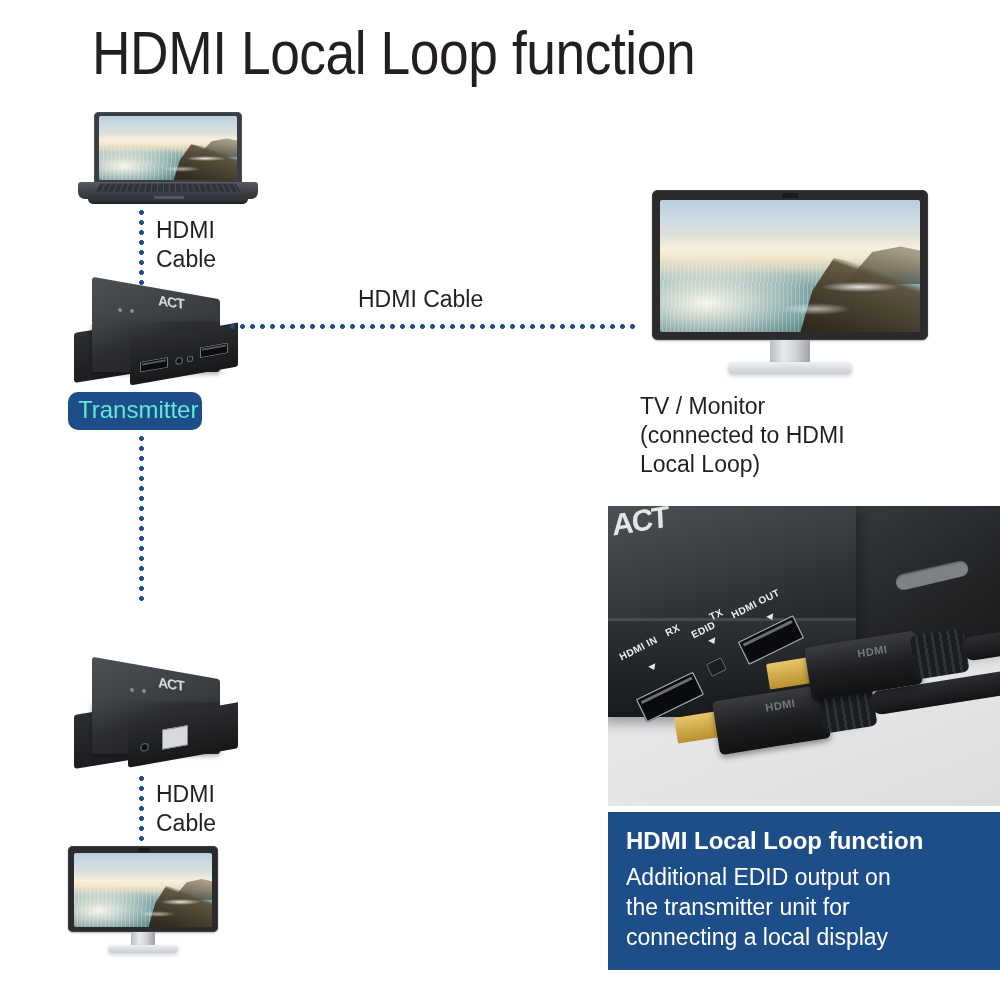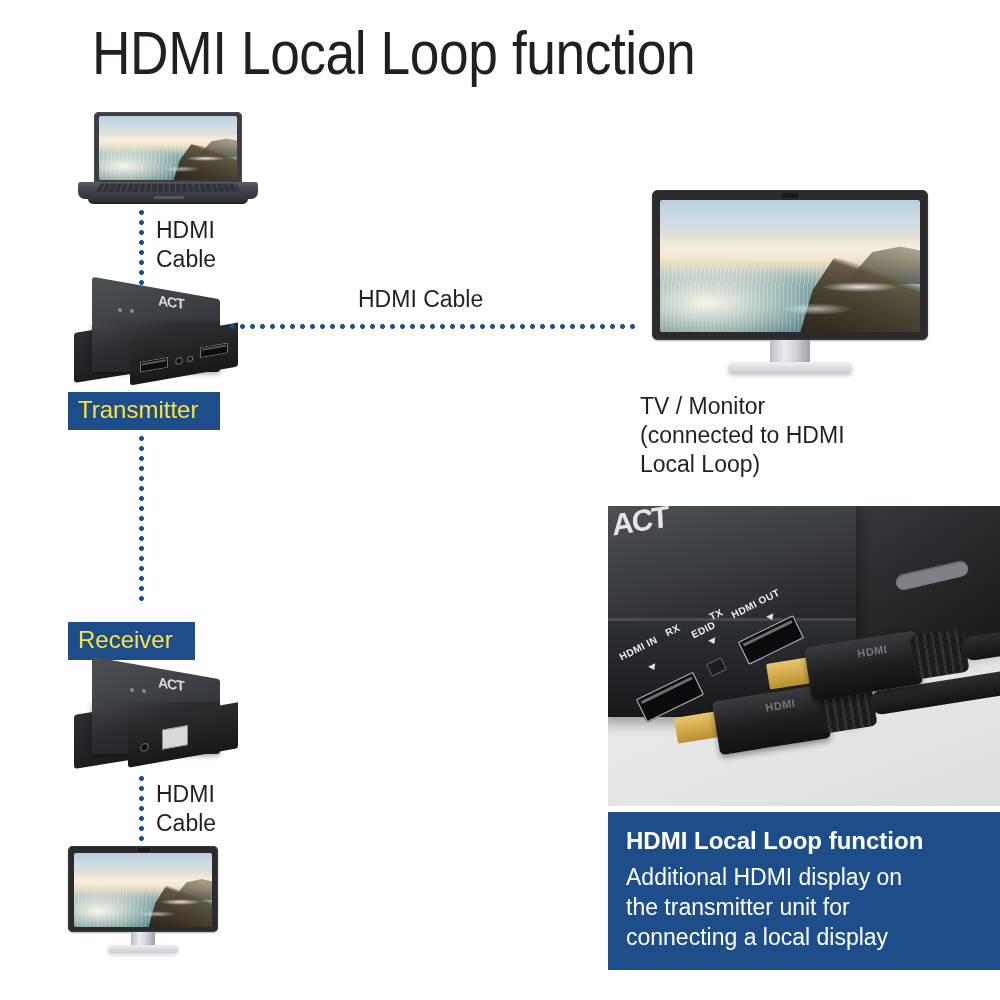--- a/index.html
+++ b/index.html
@@ -23,24 +23,25 @@
     transform:scaleX(.86);transform-origin:left center;
     white-space:nowrap;
   }
 
   
   .lbl{position:absolute;font-size:23px;line-height:29px;color:#231f20;white-space:pre-line;}
   .lbl.center{text-align:left;}
 
   
   .tag{
-    position:absolute;background:#1d4e89;color:#fde047;
+    position:absolute;background:#1d4e89;color:#5eead4;
     font-size:24px;line-height:30px;
-    padding:3px 22px 5px 10px;
+    padding:3px 4px 5px 10px;
     white-space:nowrap;
+    border-radius:10px;
   }
 
   
   .dot-v{
     position:absolute;width:5px;
     background-image:radial-gradient(circle at 2.5px 2.5px,#1d4e89 2.2px,transparent 2.4px);
     background-size:5px 10px;background-repeat:repeat-y;
   }
   .dot-h{
     position:absolute;height:5px;
@@ -224,21 +225,20 @@
     <div class="neck" style="left:118px;top:150px;width:40px;height:24px;"></div>
     <div class="stand" style="left:76px;top:172px;width:124px;height:12px;"></div>
   </div>
 
   <div class="lbl center" style="left:640px;top:388px;width:300px;">TV / Monitor
 (connected to HDMI
 Local Loop)</div>
 
   <div class="dot-v" style="left:139px;top:432px;height:170px;"></div>
 
-  <div class="tag" style="left:68px;top:618px;">Receiver</div>
 
   <div class="unit" style="left:74px;top:662px;width:170px;height:100px;">
     <div class="u-plate" style="left:0;top:40px;width:112px;height:54px;transform:skewY(-9deg);">
       <div class="slot" style="left:22px;top:24px;width:44px;height:9px;"></div>
     </div>
     <div class="u-top" style="left:18px;top:2px;width:128px;height:48px;transform:skewY(10deg);"></div>
     <div class="u-body" style="left:18px;top:36px;width:128px;height:52px;"></div>
     <div class="u-face" style="left:54px;top:46px;width:110px;height:46px;transform:skewY(-10deg);">
       <div class="jack" style="left:12px;top:24px;width:9px;height:9px;"></div>
       <div class="rj45" style="left:34px;top:14px;width:26px;height:20px;"></div>
@@ -312,18 +312,18 @@
       <div class="shell">
         <div class="hdtxt">HDMI</div>
       </div>
       <div class="boot"></div>
       <div class="wire"></div>
     </div>
   </div>
 
   <div class="caption">
     <div class="cap-h">HDMI Local Loop function</div>
-    <div class="cap-b">Additional HDMI display on
+    <div class="cap-b">Additional EDID output on
 the transmitter unit for
 connecting a local display</div>
   </div>
 
 </div>
 
 </body></html>

